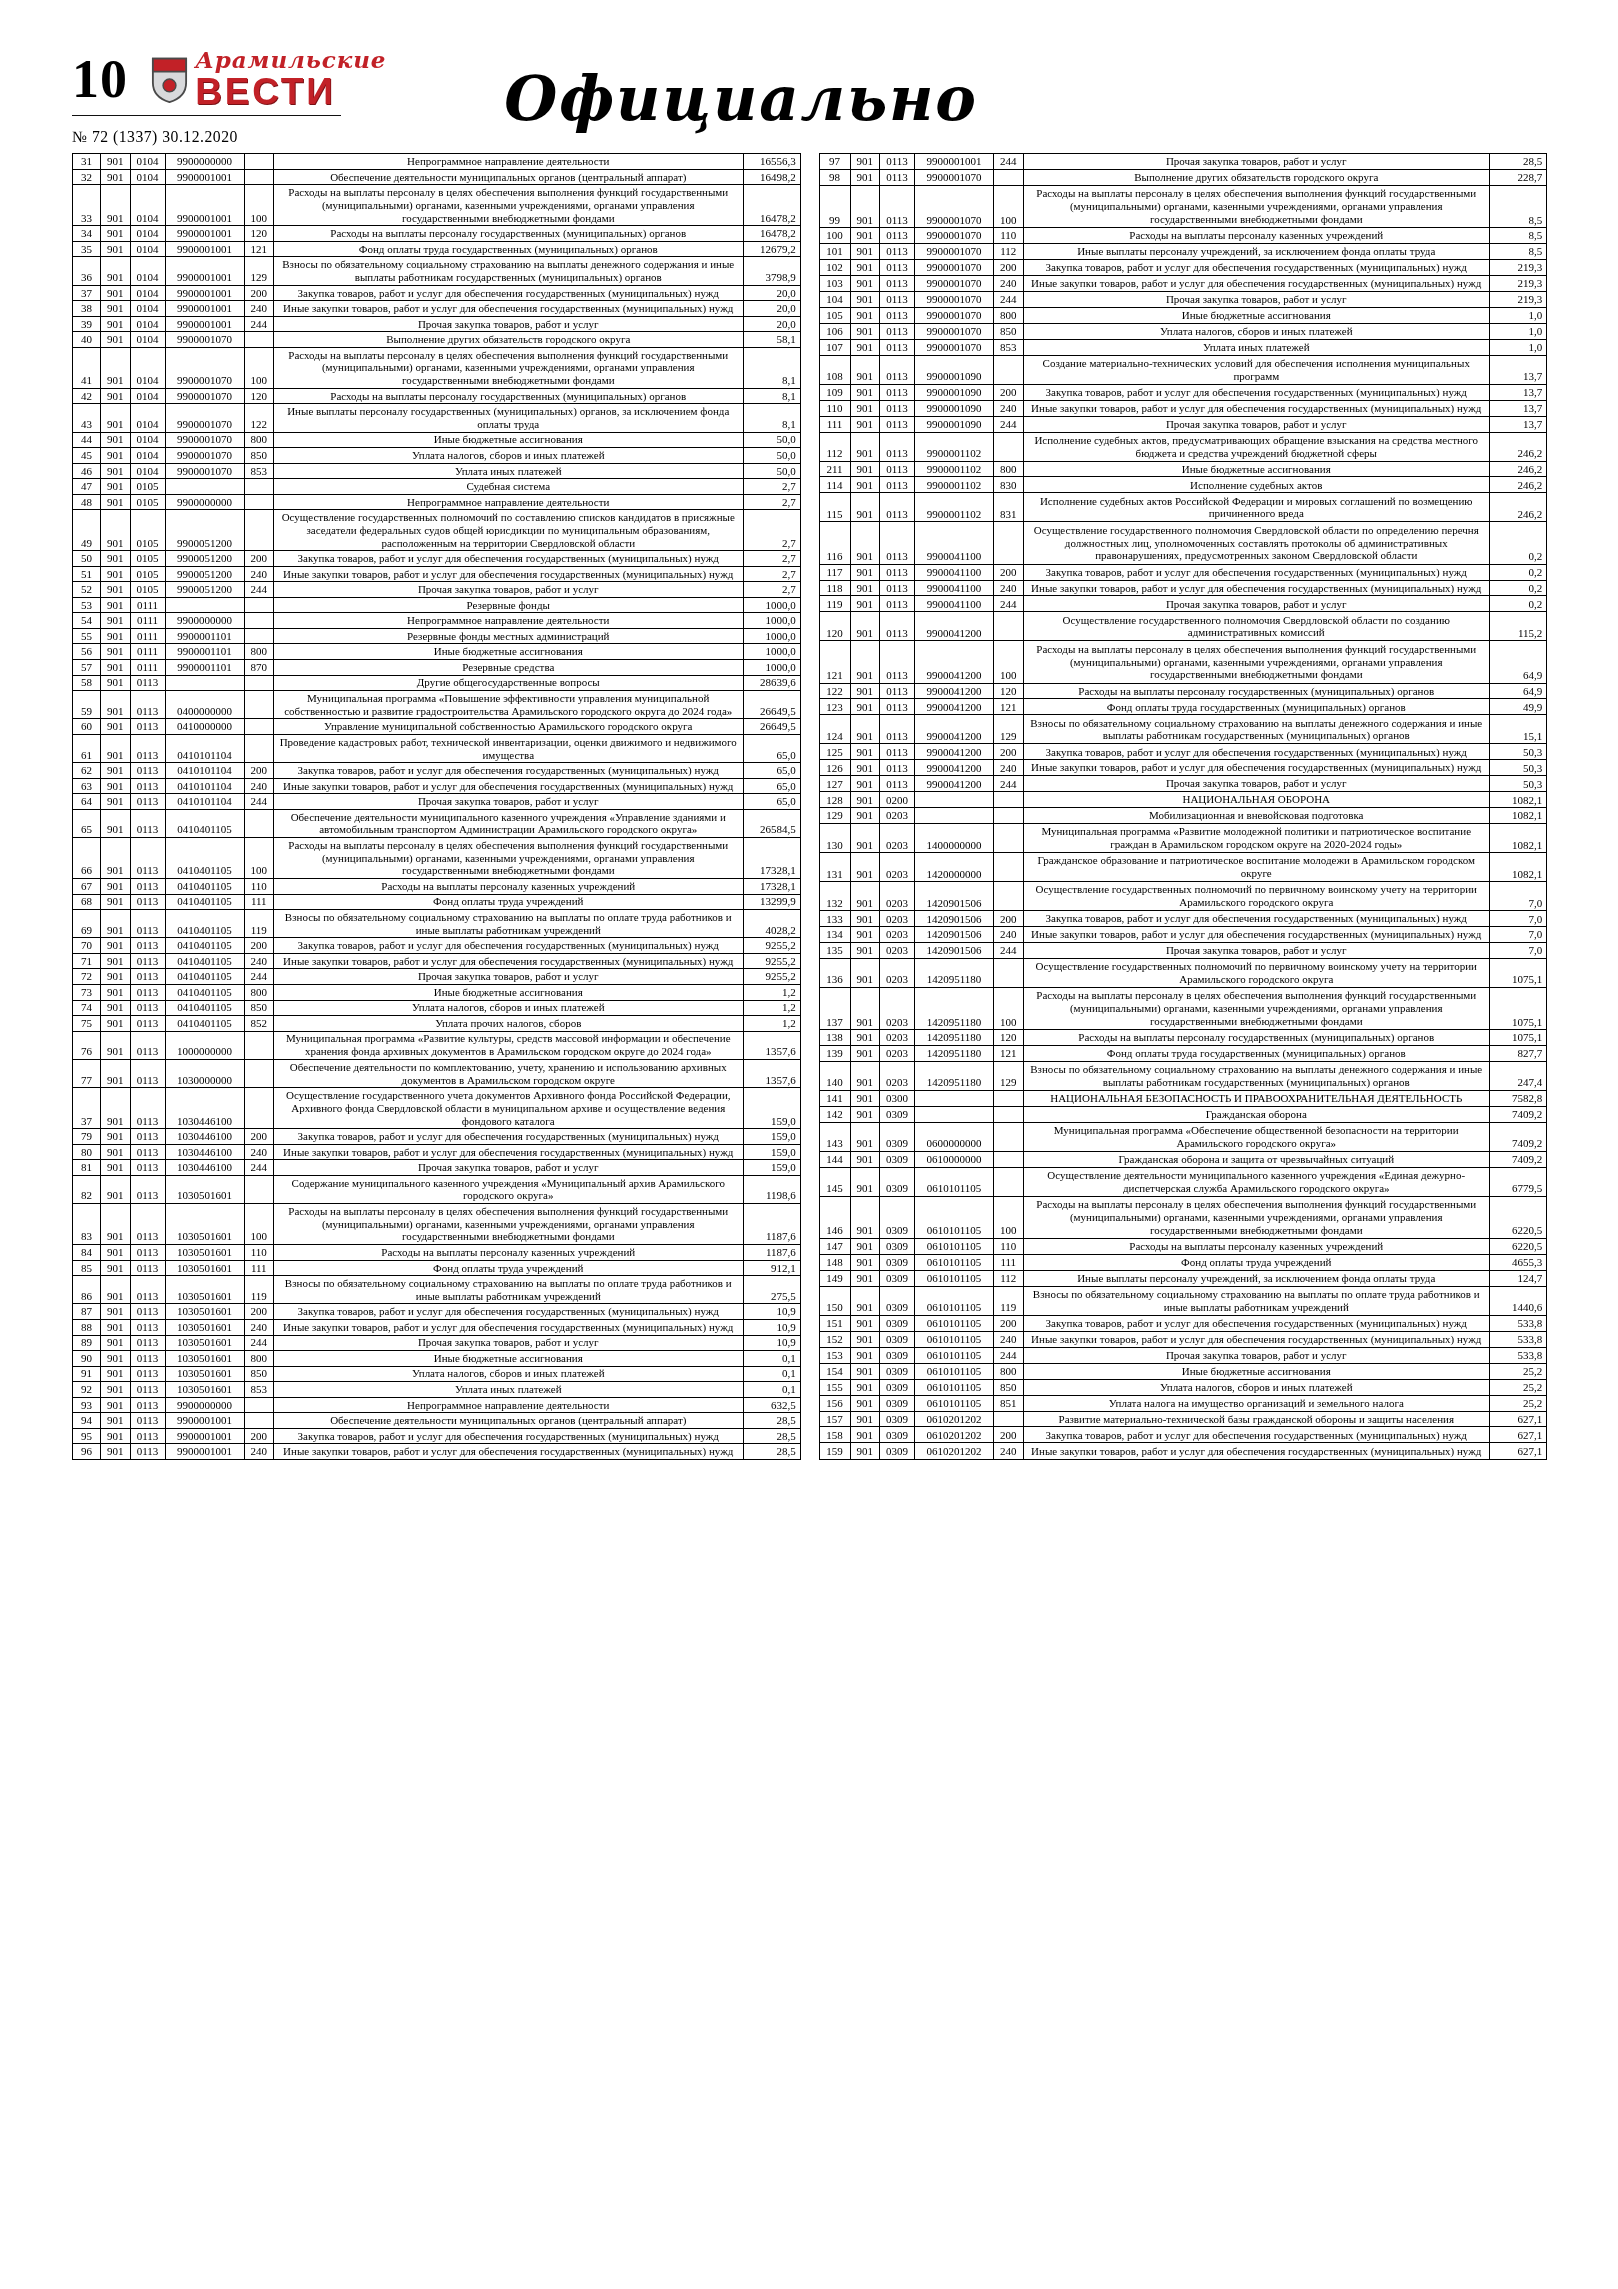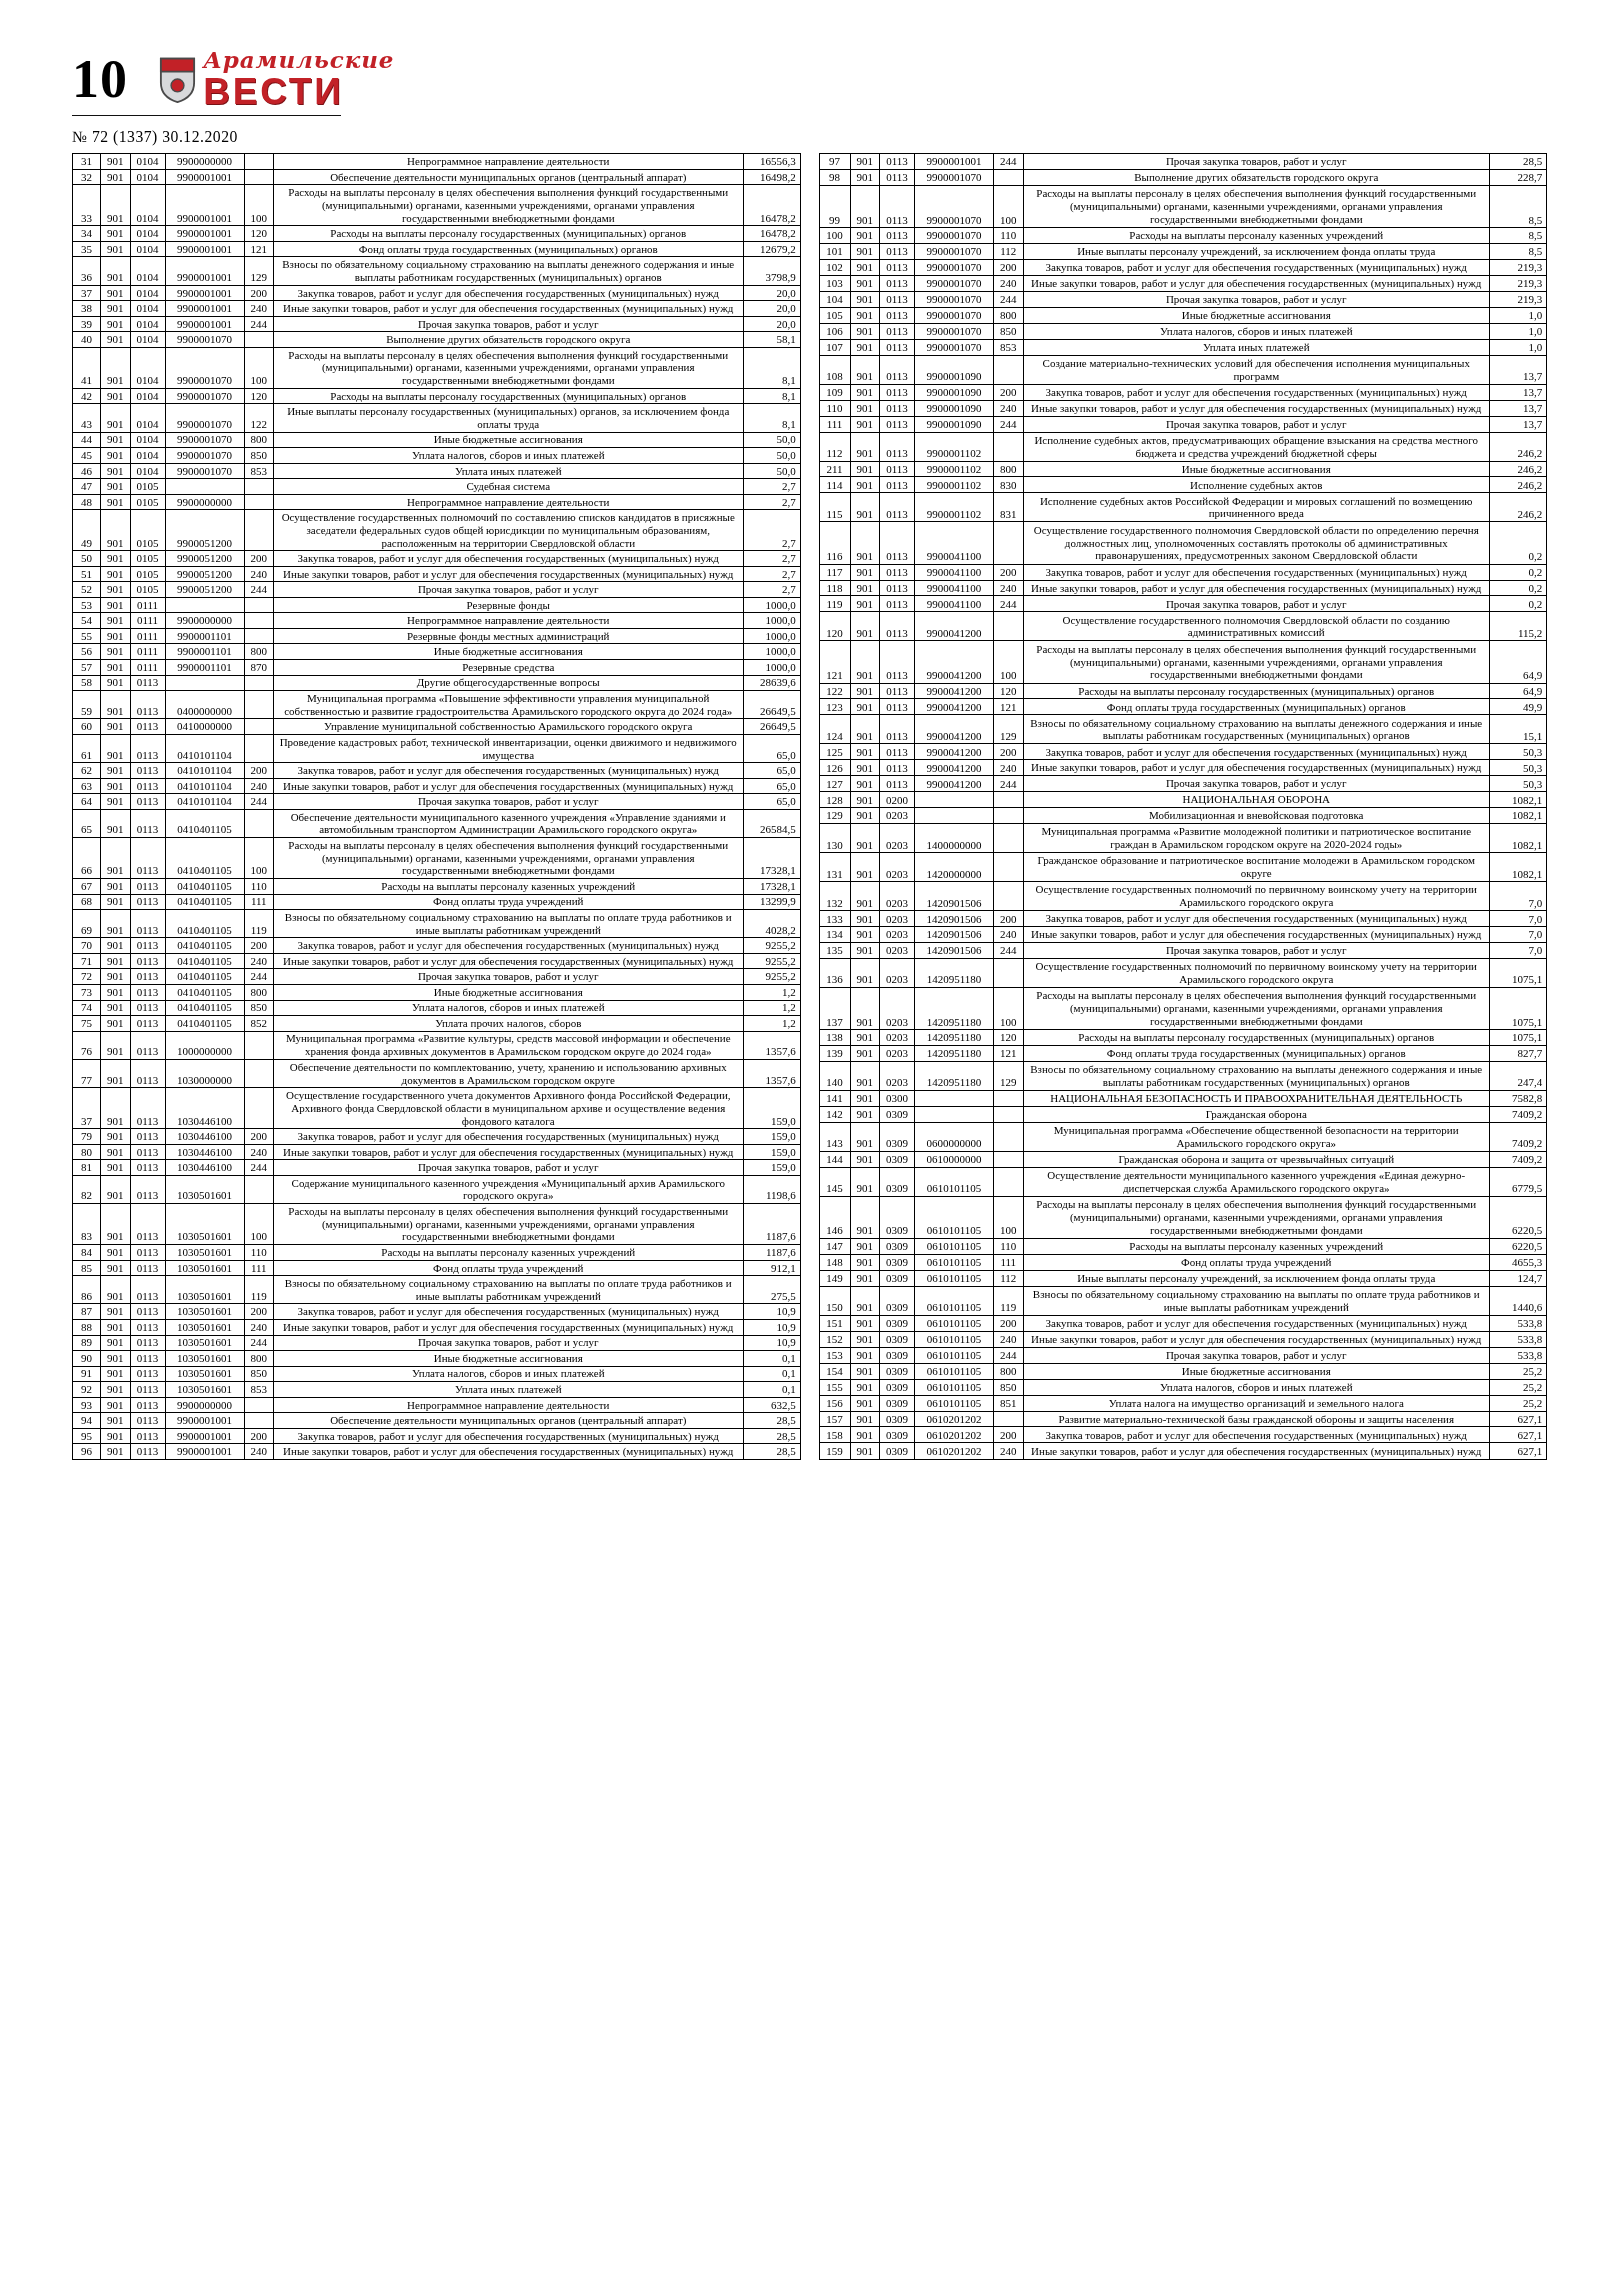--- a/index.html
+++ b/index.html
@@ -11,21 +11,21 @@
     overflow:hidden;
   }
   .page { width:1619px; height:2290px; padding:48px 72px 26px 72px; }
 
   
   .header { display:flex; align-items:flex-start; height:96px; }
   .brand-block { flex:0 0 295px; }
   .brand-row { display:flex; align-items:center; }
   .page-number {
     font-size:54px; font-weight:bold; line-height:1;
-    letter-spacing:0.9px; margin-right:31px;
+    letter-spacing:0.9px; margin-right:23px;
   }
   .crest { width:37px; height:48px; margin-right:7.4px; flex:0 0 auto; }
   .masthead-text { display:flex; flex-direction:column; line-height:1; }
   .masthead-top {
     font-family:"DejaVu Serif", serif; font-style:italic; font-weight:bold;
     font-size:23px; color:#c22127; letter-spacing:0.9px;
   }
   .masthead-main {
     font-family:"Liberation Sans", sans-serif; font-weight:bold;
     font-size:37px; color:#c22127; letter-spacing:2.8px; margin-top:1.8px;
@@ -74,20 +74,21 @@
             <circle cx="20" cy="33" r="7" fill="#c22127" stroke="#4a4a4a" stroke-width="1.5"></circle>
           </svg>
         </div>
         <div class="masthead-text">
           <span class="masthead-top">Арамильские</span>
           <span class="masthead-main">ВЕСТИ</span>
         </div>
       </div>
       <div class="issue-line">№ 72 (1337) 30.12.2020</div>
     </div>
+    <div class="section-title">Официально</div>
   </header>
 
   <main class="columns">
     <table class="budget">
       <colgroup>
         <col style="width:28px">
           <col style="width:29.5px">
           <col style="width:35px">
         <col style="width:79px">
           <col style="width:29.5px">

